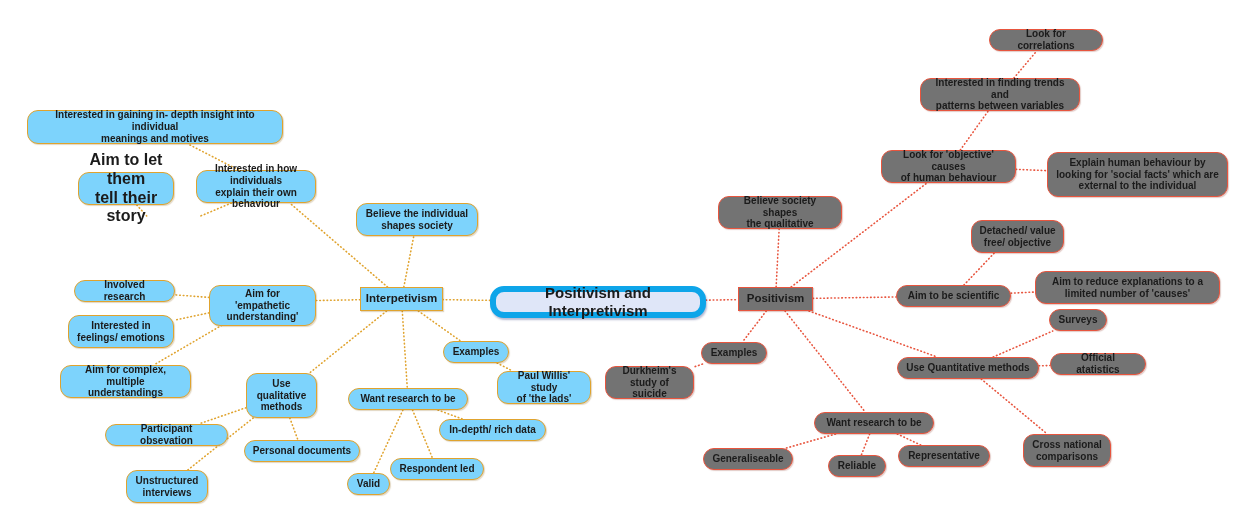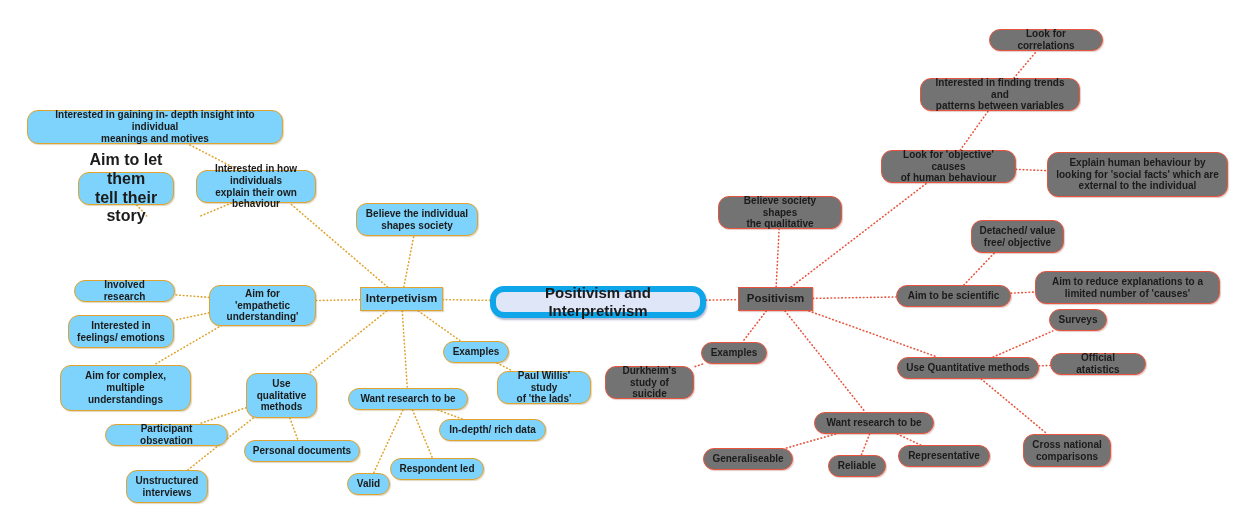--- a/index.html
+++ b/index.html
@@ -98,21 +98,21 @@
 explain their own behaviour</div>
     <div class="node orange" style="left: 78px; top: 172px; width: 96px; height: 33px; font-size: 16px;">Aim to let them
 tell their story</div>
     <div class="node orange" style="left: 356px; top: 203px; width: 122px; height: 33px; font-size: 10px;">Believe the individual
 shapes society</div>
     <div class="node orange" style="left: 209px; top: 285px; width: 107px; height: 41px; font-size: 10px;">Aim for 'empathetic
 understanding'</div>
     <div class="node orange" style="left: 74px; top: 280px; width: 101px; height: 22px; font-size: 10px;">Involved research</div>
     <div class="node orange" style="left: 68px; top: 315px; width: 106px; height: 33px; font-size: 10px;">Interested in
 feelings/ emotions</div>
-    <div class="node orange" style="left: 60px; top: 365px; width: 131px; height: 46px; font-size: 10px;">Aim for complex,
+    <div class="node orange" style="left: 60px; top: 365px; width: 131px; height: 33px; font-size: 10px;">Aim for complex,
 multiple understandings</div>
     <div class="node orange" style="left: 246px; top: 373px; width: 71px; height: 45px; font-size: 10px;">Use
 qualitative
 methods</div>
     <div class="node orange" style="left: 105px; top: 424px; width: 123px; height: 22px; font-size: 10px;">Participant obsevation</div>
     <div class="node orange" style="left: 244px; top: 440px; width: 116px; height: 22px; font-size: 10px;">Personal documents</div>
     <div class="node orange" style="left: 126px; top: 470px; width: 82px; height: 33px; font-size: 10px;">Unstructured
 interviews</div>
     <div class="node orange" style="left: 443px; top: 341px; width: 66px; height: 22px; font-size: 10px;">Examples</div>
     <div class="node orange" style="left: 497px; top: 371px; width: 94px; height: 33px; font-size: 10px;">Paul Willis' study

